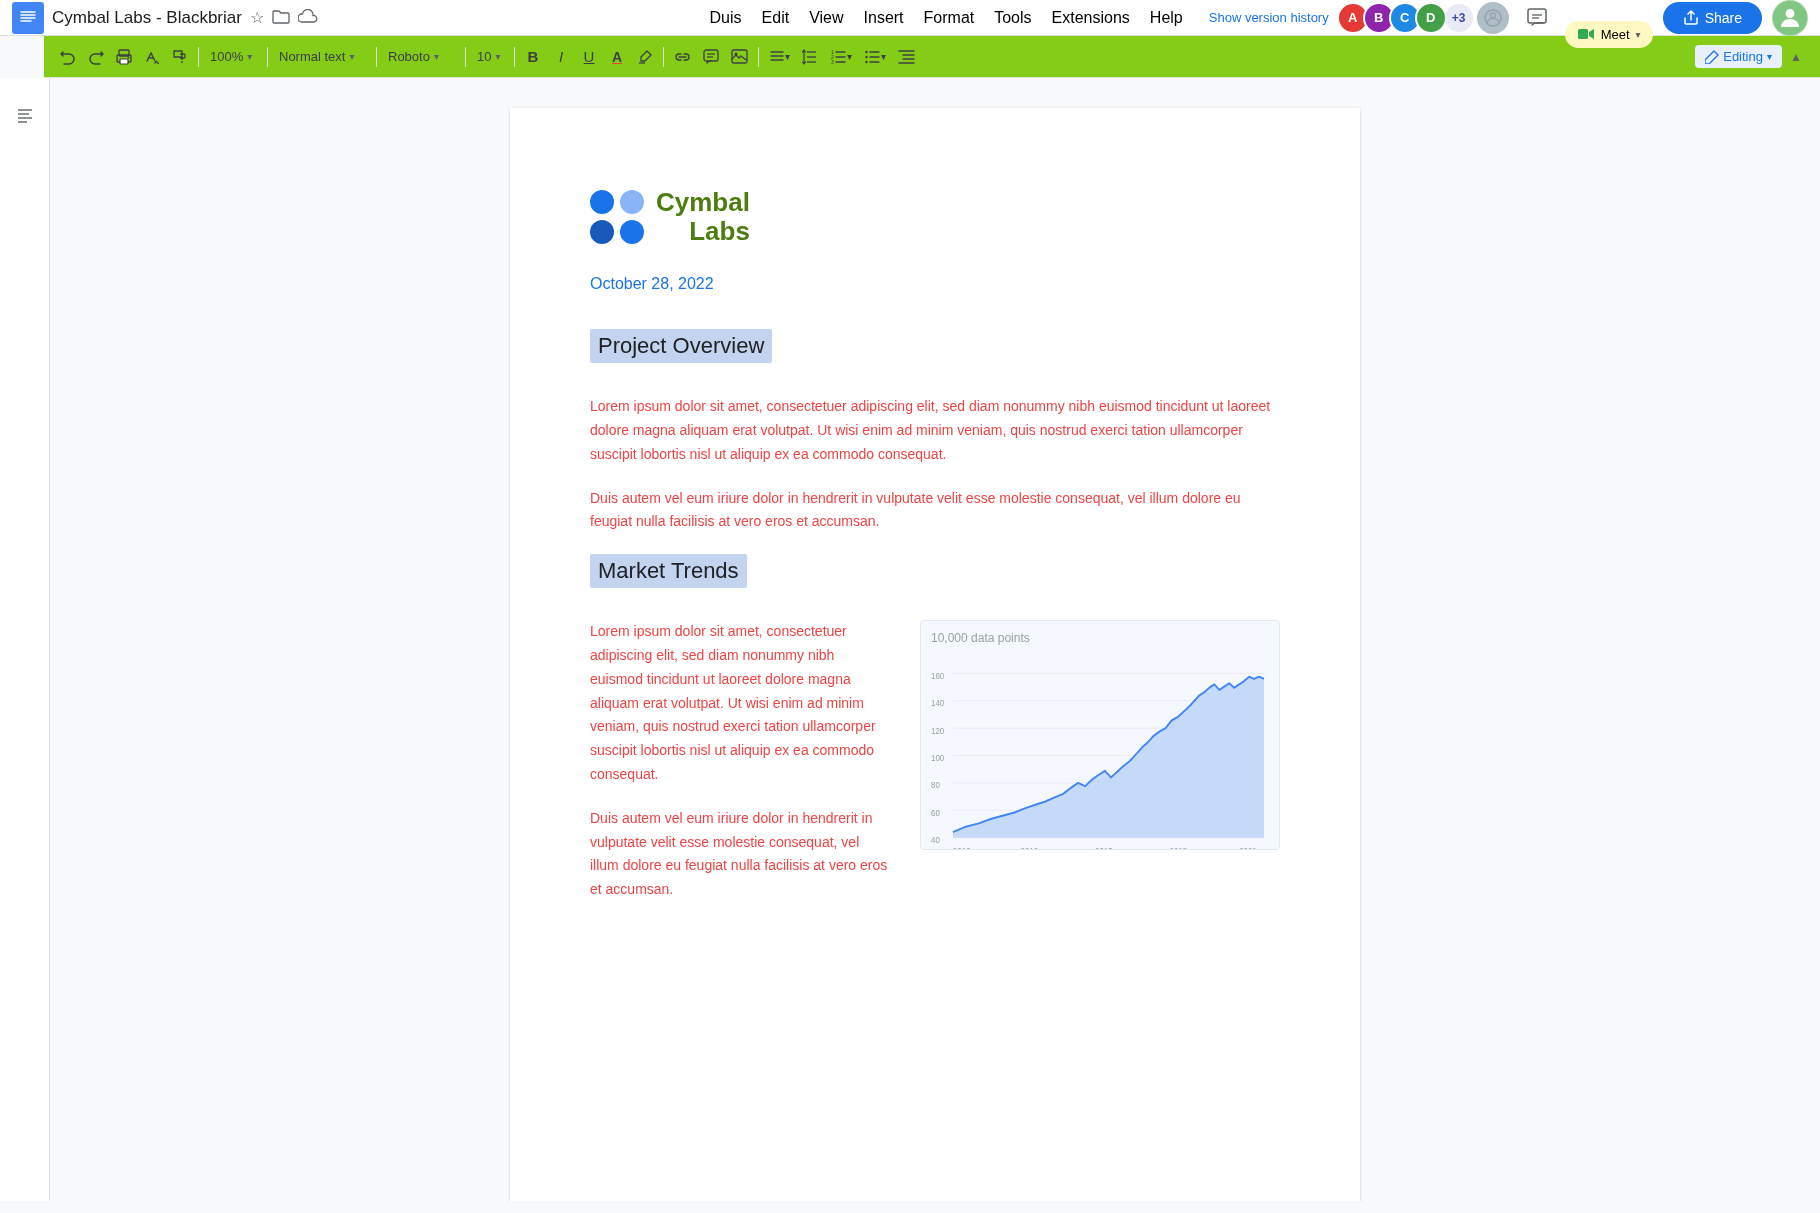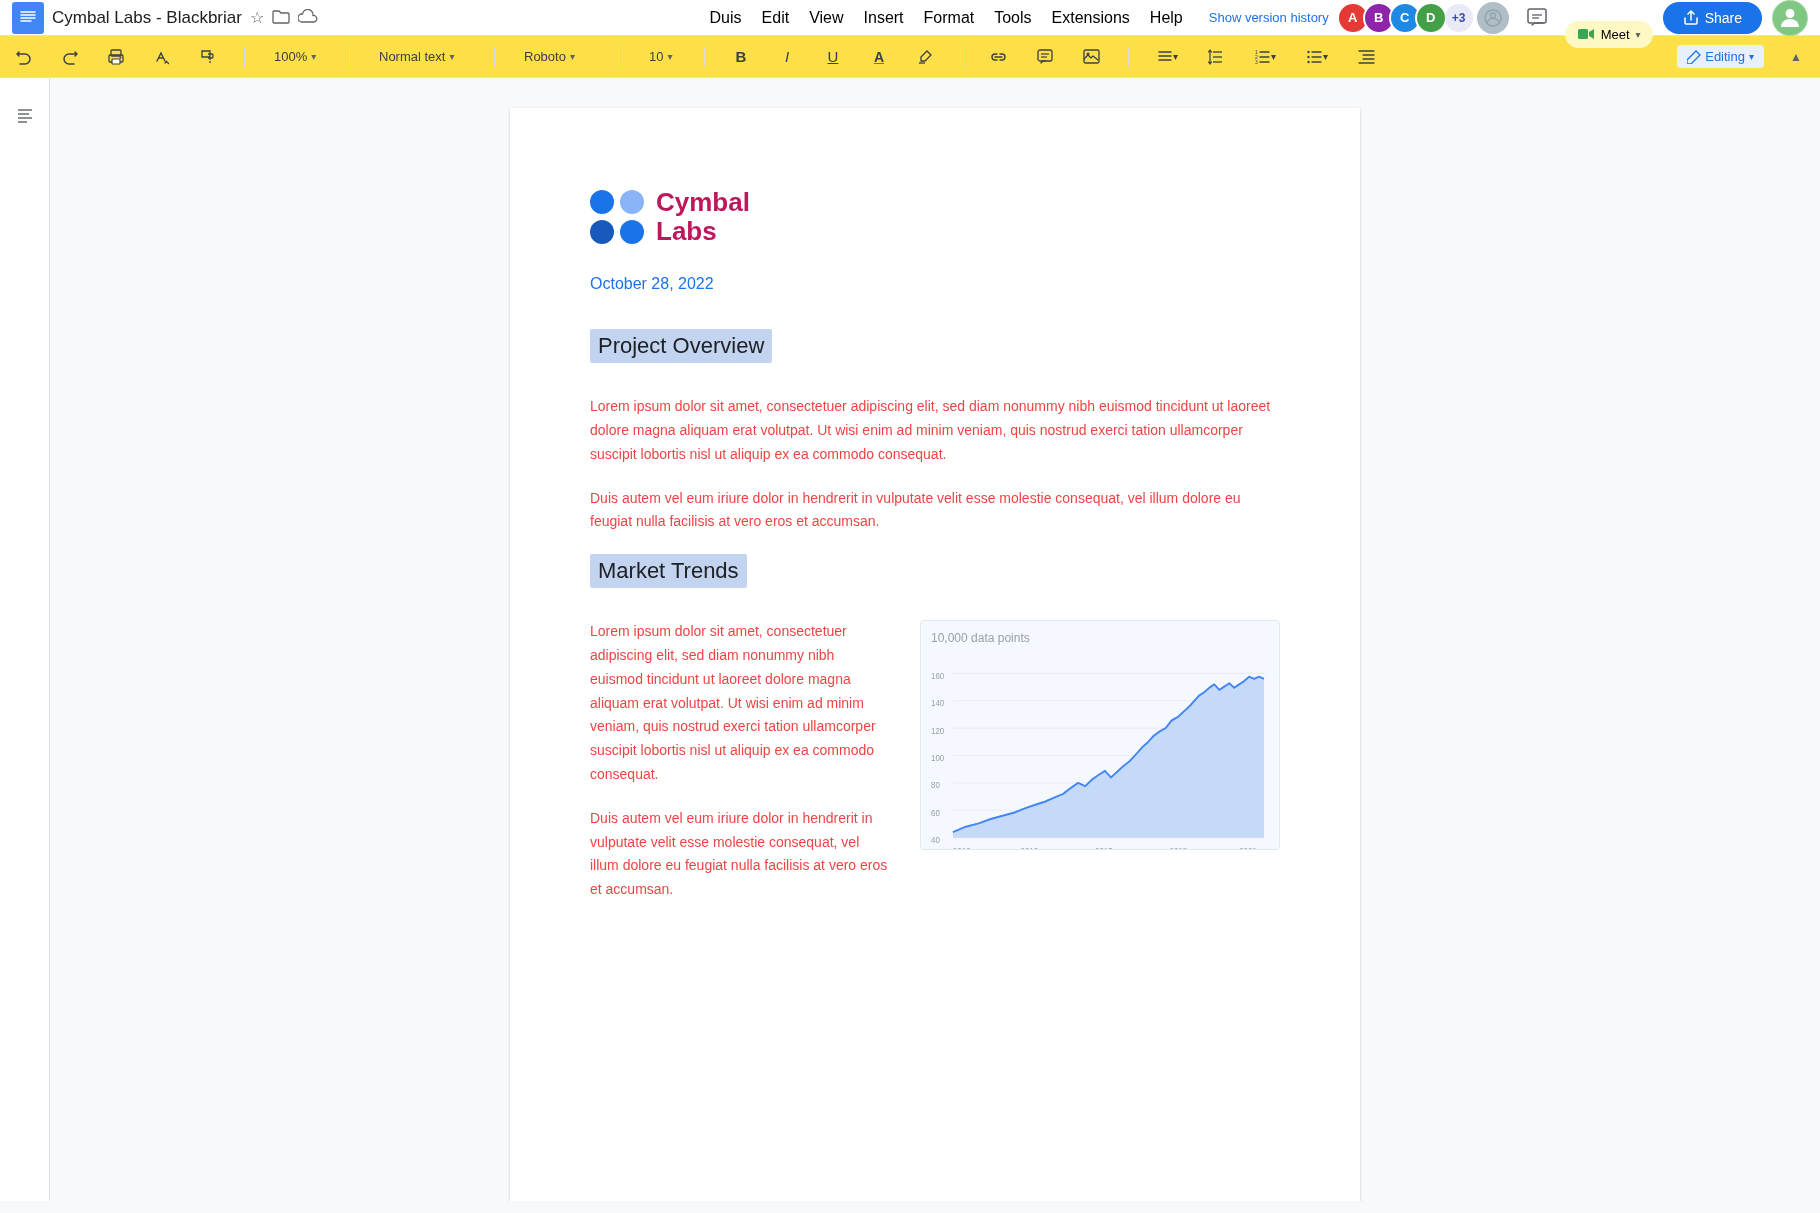--- a/index.html
+++ b/index.html
@@ -78,24 +78,25 @@
     }
     #user-avatar {
       width: 36px; height: 36px; border-radius: 50%;
       background: #a5d6a7; display: flex; align-items: center;
       justify-content: center; font-size: 16px; overflow: hidden;
       cursor: pointer;
     }
 
     
     #toolbar {
-      display: flex; align-items: center; gap: 18px;
-      padding: 4px 10px; background: #fde047;
+      display: flex; align-items: center; gap: 0;
+      padding: 4px 10px; background: #84cc16;
       border-bottom: 1px solid #e0e0e0; height: 42px;
       overflow: hidden;
+      margin-left: 44px;
     }
     .toolbar-btn {
       padding: 4px 6px; border-radius: 4px; cursor: pointer;
       color: #3c4043; font-size: 14px; display: flex;
       align-items: center; justify-content: center;
       min-width: 28px; height: 28px;
     }
     .toolbar-divider {
       width: 1px; height: 20px; background: #dadce0; margin: 0 4px;
     }
@@ -441,21 +442,21 @@
     <div id="doc-page">
 
       <div id="doc-header">
         <div id="cymbal-logo">
           <div id="cymbal-dots">
             <div class="dot dot-blue"></div>
             <div class="dot dot-light"></div>
             <div class="dot dot-dark"></div>
             <div class="dot dot-blue"></div>
           </div>
-          <div id="cymbal-text" style="font-size:26px;font-weight:700;color:#be185d;line-height:1.1;">Cymbal<br>Labs</div>
+          <div id="cymbal-text" style="font-size:26px;font-weight:700;color:#4d7c0f;line-height:1.1;text-align:right;">Cymbal<br>Labs</div>
         </div>
       </div>
 
       <div id="doc-date" style="color:#1a73e8;font-size:16px;margin-bottom:36px;">October 28, 2022</div>
 
       <div>
         <div class="section-heading">Project Overview</div>
         <div class="section-body" style="margin-top:16px;">Lorem ipsum dolor sit amet, consectetuer adipiscing elit, sed diam nonummy nibh euismod tincidunt ut laoreet dolore magna aliquam erat volutpat. Ut wisi enim ad minim veniam, quis nostrud exerci tation ullamcorper suscipit lobortis nisl ut aliquip ex ea commodo consequat.</div>
         <div class="section-body">Duis autem vel eum iriure dolor in hendrerit in vulputate velit esse molestie consequat, vel illum dolore eu feugiat nulla facilisis at vero eros et accumsan.</div>
       </div>

